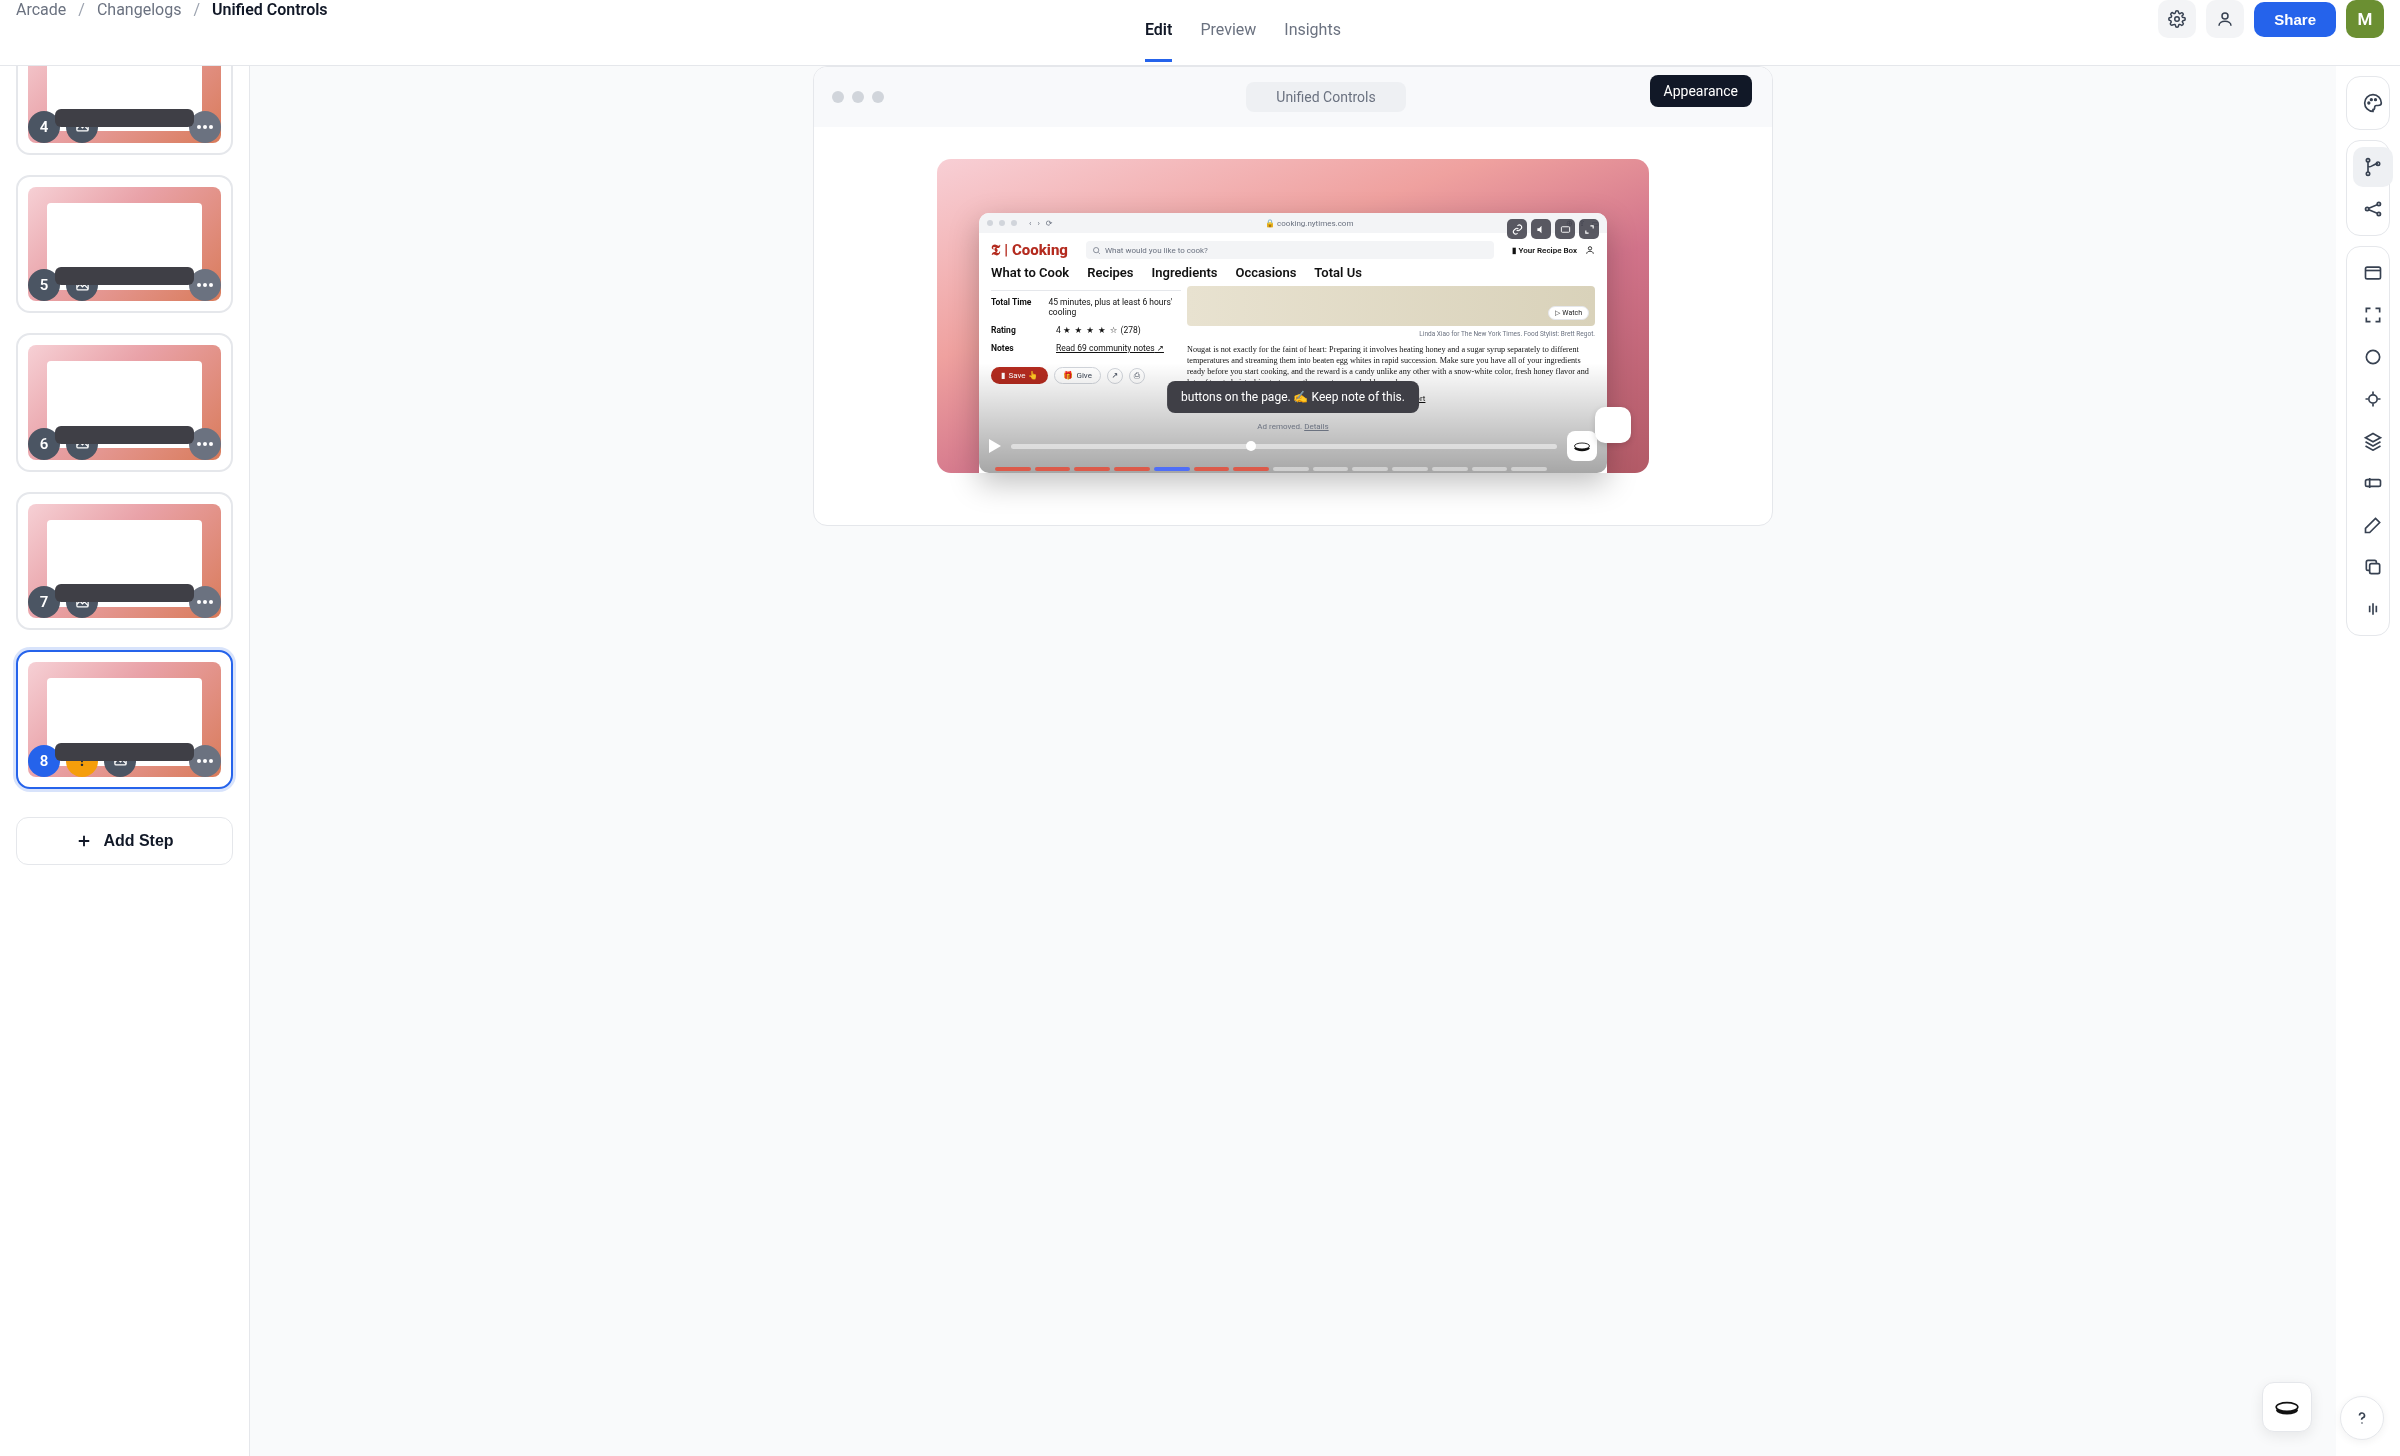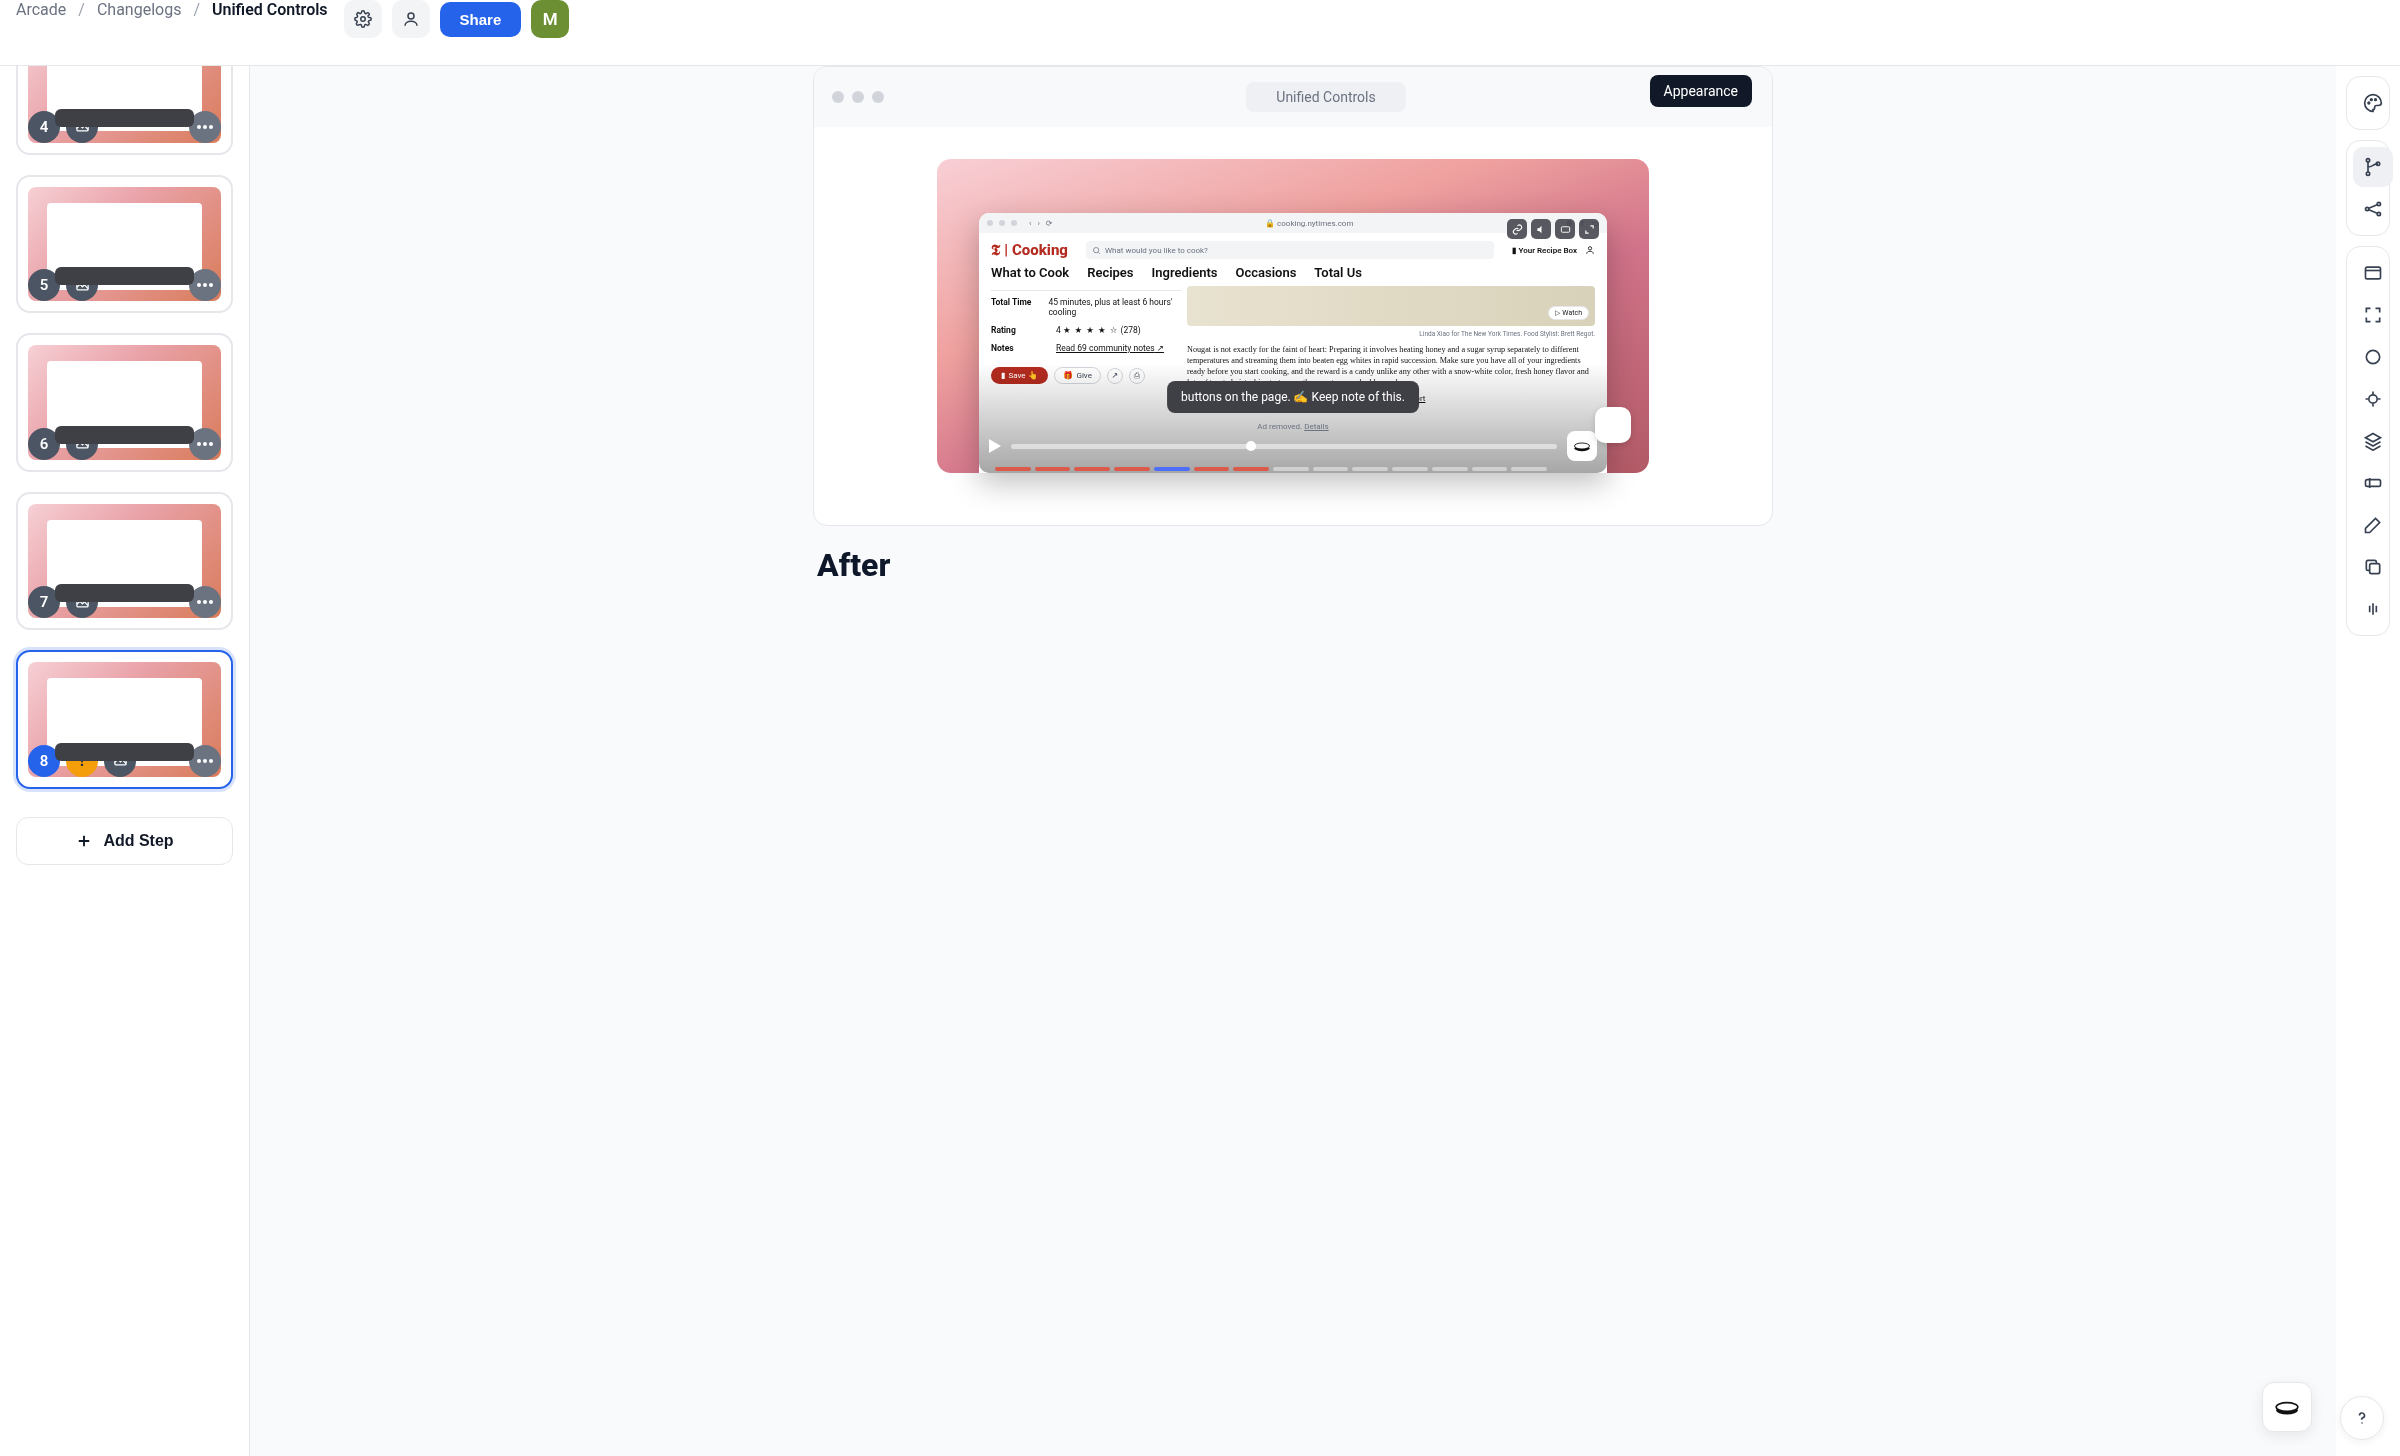--- a/index.html
+++ b/index.html
@@ -110,20 +110,25 @@
 </head>
 <body>
 
 <div class="topbar">
   <div class="breadcrumbs">
     <a class="crumb">Arcade</a>
     <span class="crumb-sep">/</span>
     <a class="crumb">Changelogs</a>
     <span class="crumb-sep">/</span>
     <span class="crumb current">Unified Controls</span>
+  </div>
+  <div class="tabs-center">
+    <div class="tab active">Edit</div>
+    <div class="tab">Preview</div>
+    <div class="tab">Insights</div>
   </div>
   <div class="topbar-right">
     <div class="icon-btn">
       <svg width="18" height="18" viewBox="0 0 24 24" fill="none" stroke="currentColor" stroke-width="2">
           <circle cx="12" cy="12" r="3"></circle>
           <path d="M19.4 15a1.7 1.7 0 0 0 .34 1.87l.06.06a2 2 0 1 1-2.83 2.83l-.06-.06a1.7 1.7 0 0 0-1.87-.34 1.7 1.7 0 0 0-1 1.56V21a2 2 0 1 1-4 0v-.09a1.7 1.7 0 0 0-1-1.56 1.7 1.7 0 0 0-1.87.34l-.6.06a2 2 0 1 1-2.83-2.83l.06-.06a1.7 1.7 0 0 0 .34-1.87 1.7 1.7 0 0 0-1.56-1H3a2 2 0 1 1 0-4h.09a1.7 1.7 0 0 0 1.56-1 1.7 1.7 0 0 0-.34-1.87l-.06-.06a2 2 0 1 1 2.83-2.83l.06.06c.5.5 1.24.64 1.87.34H9a1.7 1.7 0 0 0 1-1.56V3a2 2 0 1 1 4 0v.09c0 .67.4 1.27 1 1.56.63.3 1.37.16 1.87-.34l.06-.06a2 2 0 1 1 2.83 2.83l-.6.06a1.7 1.7 0 0 0-.34 1.87V9c.29.6.89 1 1.56 1H21a2 2 0 1 1 0 4h-.09a1.7 1.7 0 0 0-1.56 1z"></path>
         </svg>
     </div>
     <div class="icon-btn">
       <svg width="18" height="18" viewBox="0 0 24 24" fill="none" stroke="currentColor" stroke-width="2">
@@ -386,21 +391,20 @@
                 <div class="seg"></div>
             </div>
           </div>
         </div>
         <div class="arcade-pill" style="position:absolute; right:calc(50% - 356px + 18px); bottom:30px;">
         </div>
       </div>
       <div style="height:20px;"></div>
     </div>
 
-    <div class="caption-label">After</div>
 
     <div class="float-arcade">
       <svg width="26" height="18" viewBox="0 0 24 16">
           <ellipse cx="12" cy="11" rx="10" ry="4" fill="#111"></ellipse>
           <ellipse cx="12" cy="8" rx="10" ry="4" fill="#fff" stroke="#111" stroke-width="1.5"></ellipse>
         </svg>
     </div>
   </div>
 
   <div class="right-rail">

